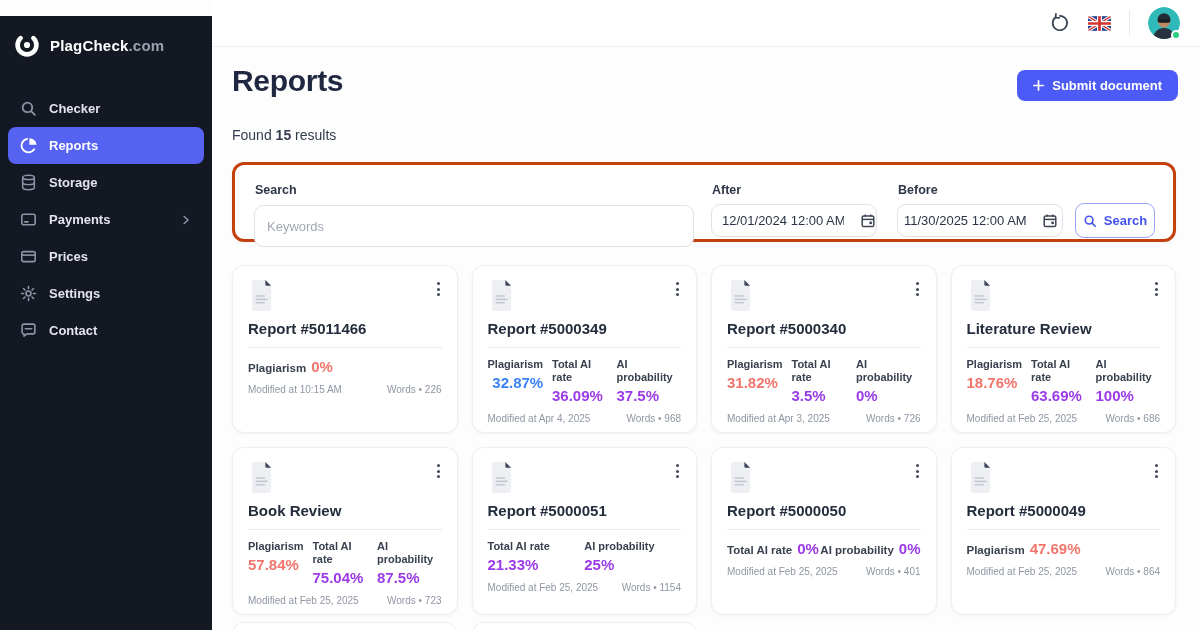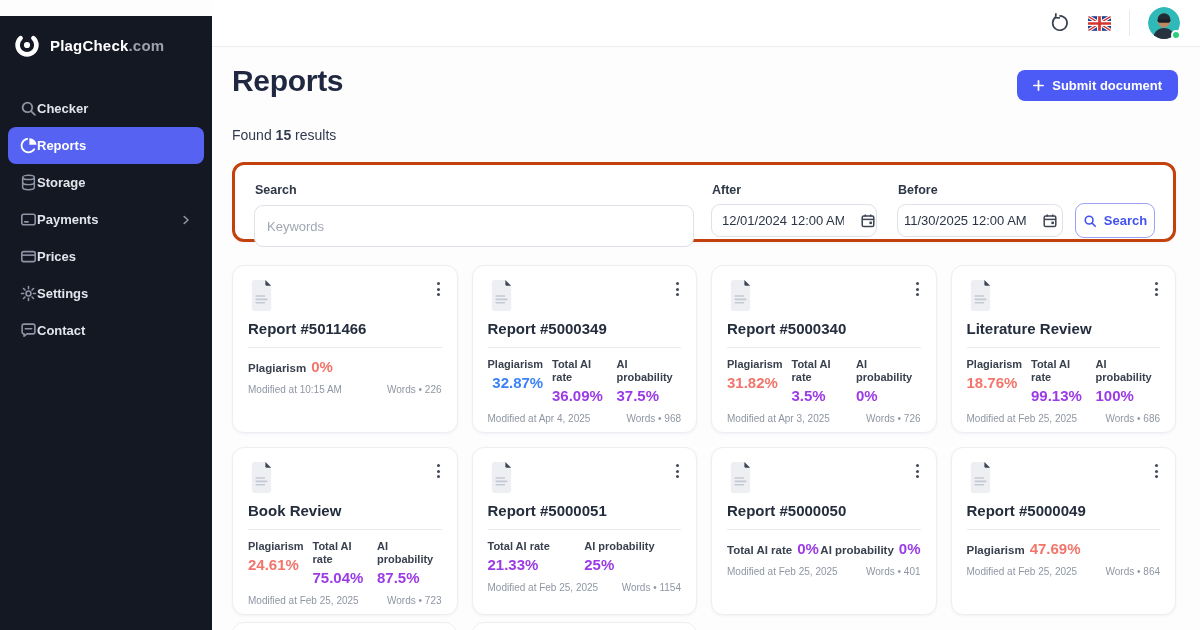--- a/index.html
+++ b/index.html
@@ -14,21 +14,21 @@
   .sidebar {
     position:absolute; left:0; top:16px; width:212px; height:630px;
     background:#141822; z-index:5;
   }
   .logo { display:flex; align-items:center; gap:10px; padding:16px 14px 18px 14px; cursor:pointer; }
   .logo-icon { width:26px; height:26px; display:inline-flex; }
   .logo-text { font-size:15px; font-weight:700; color:#ffffff; letter-spacing:.2px; }
   .logo-text .tld { color:#9aa1af; font-weight:700; }
   .nav { margin-top:14px; padding:0 8px; }
   .nav-item {
-    display:flex; align-items:center; height:37px; padding:0 12px;
+    display:flex; align-items:center; gap:12px; height:37px; padding:0 12px;
     border-radius:8px; cursor:pointer; color:#e2e5eb; font-size:13px; font-weight:700;
   }
   .nav-item .ic { width:17px; height:17px; display:inline-flex; color:#8d94a5; flex:0 0 auto; }
   .nav-item .chev { margin-left:auto; width:12px; height:12px; display:inline-flex; color:#8d94a5; }
   .nav-item.active { background:#5562F2; color:#ffffff; }
   .nav-item.active .ic { color:#ffffff; }
 
   
   .topbar {
     position:absolute; left:212px; top:0; right:0; height:47px; background:#ffffff;
@@ -437,21 +437,21 @@
       </div>
       <div class="card-title">Literature Review</div>
       <div class="card-divider"></div>
       <div class="card-stats stats-cols">
           <div class="stat">
             <span class="stat-label">Plagiarism</span>
             <span class="stat-value" style="color: rgb(242, 117, 107);">18.76%</span>
           </div>
           <div class="stat">
             <span class="stat-label">Total AI rate</span>
-            <span class="stat-value" style="color: rgb(155, 59, 232);">99.13%</span>
+            <span class="stat-value" style="color: rgb(155, 59, 232);">63.69%</span>
           </div>
           <div class="stat">
             <span class="stat-label">AI probability</span>
             <span class="stat-value" style="color: rgb(155, 59, 232);">100%</span>
           </div>
         </div>
       <div class="card-footer">
         <span class="modified">Modified at Feb 25, 2025</span>
         <span class="words">Words • 686</span>
       </div>
@@ -474,21 +474,21 @@
             <i></i>
             <i></i>
             <i></i>
           </button>
       </div>
       <div class="card-title">Book Review</div>
       <div class="card-divider"></div>
       <div class="card-stats stats-cols">
           <div class="stat">
             <span class="stat-label">Plagiarism</span>
-            <span class="stat-value" style="color: rgb(242, 117, 107);">24.61%</span>
+            <span class="stat-value" style="color: rgb(242, 117, 107);">57.84%</span>
           </div>
           <div class="stat">
             <span class="stat-label">Total AI rate</span>
             <span class="stat-value" style="color: rgb(155, 59, 232);">75.04%</span>
           </div>
           <div class="stat">
             <span class="stat-label">AI probability</span>
             <span class="stat-value" style="color: rgb(155, 59, 232);">87.5%</span>
           </div>
         </div>

